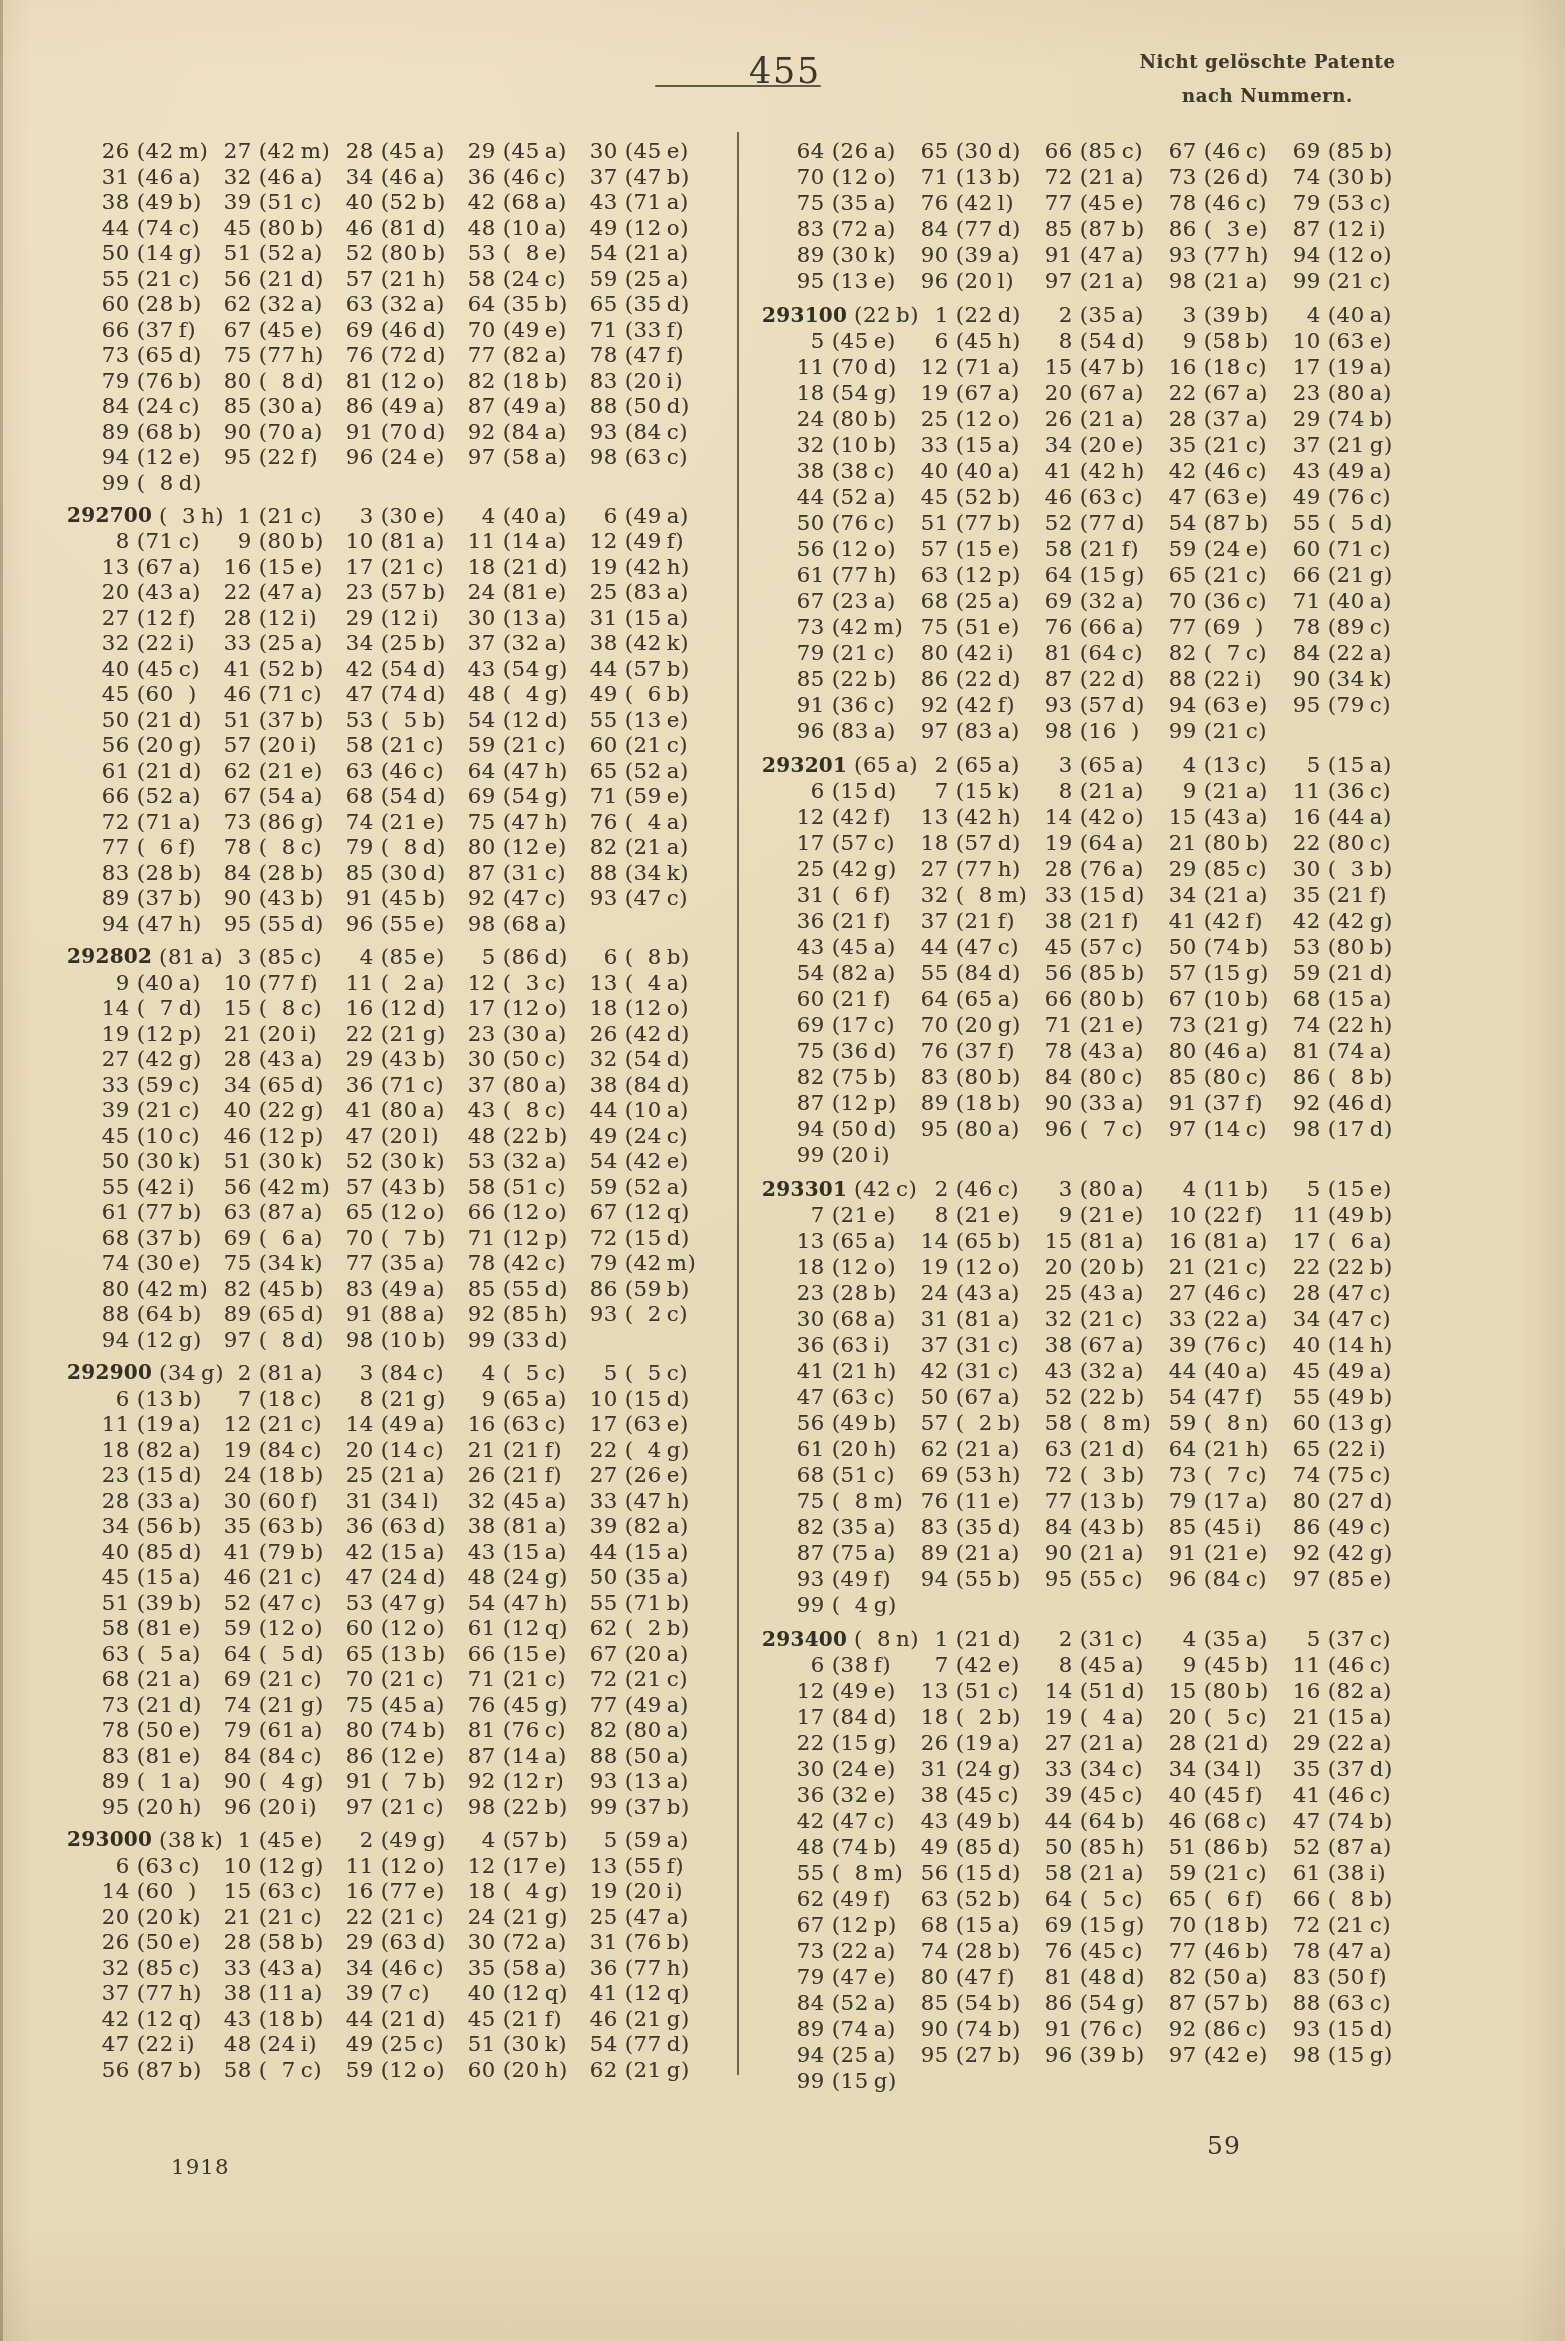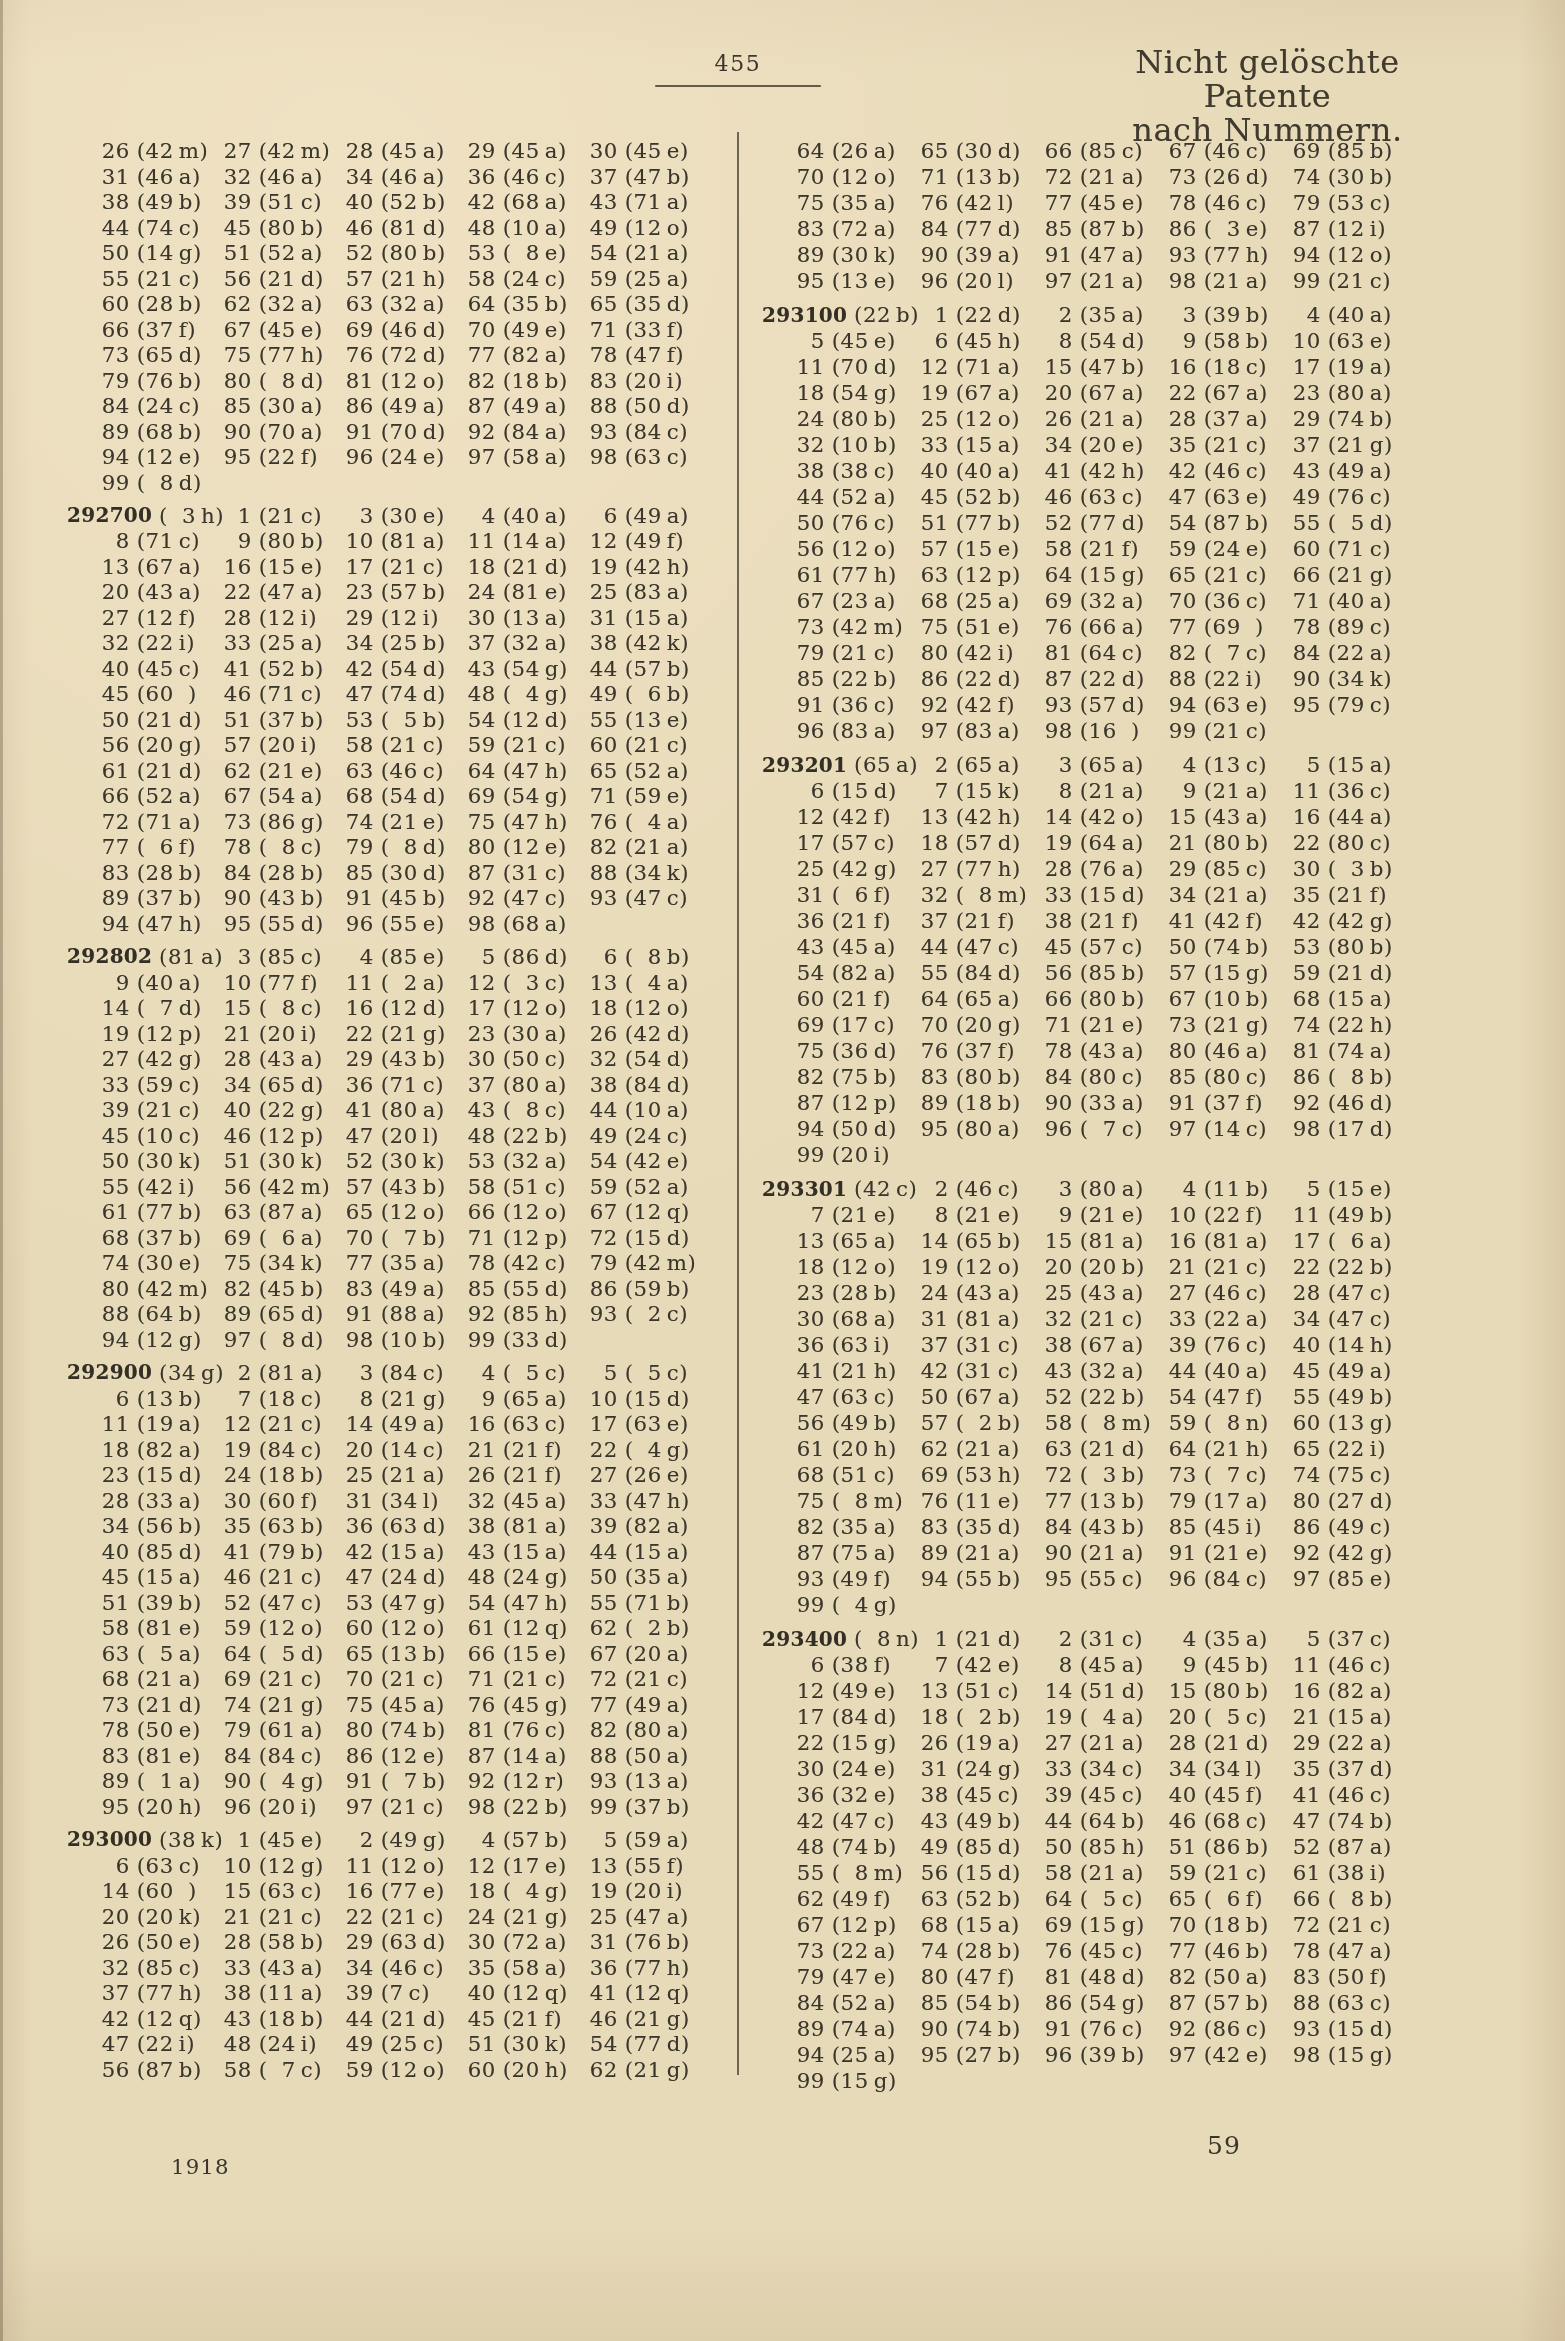--- a/index.html
+++ b/index.html
@@ -15,38 +15,38 @@
       linear-gradient(90deg, rgba(130,95,65,0.12) 0%, rgba(130,95,65,0) 2%, rgba(130,95,65,0) 97%, rgba(145,105,70,0.15) 100%),
       linear-gradient(180deg, rgba(135,100,65,0.06) 0%, rgba(135,100,65,0) 3%, rgba(135,100,65,0) 95%, rgba(135,100,65,0.10) 100%),
       #e7dab8;
     color: #3a362c;
   }
 
   
   .page-num {
     position: absolute;
     left: 655px; top: 51px; width: 166px;
-    text-align: center;
-    font-size: 22px;
+    text-align: right;
+    font-size: 35px;
     letter-spacing: 1.7px;
     color: #3c382d;
   }
   .page-num-rule {
     position: absolute;
     left: 655px; top: 85px; width: 166px; height: 2.2px;
     background: #4a4435;
     border-radius: 1.1px;
     opacity: 0.85;
   }
   .gazette-title {
     position: absolute;
     left: 1092px; top: 45px; width: 351px;
     text-align: center;
-    font-weight: normal;
-    font-size: 32px;
+    font-weight: bold;
+    font-size: 18px;
     line-height: 34px;
     letter-spacing: 0.6px;
     color: #403b2e;
     text-shadow: 0 0 0.6px rgba(64,59,46,0.35);
   }
 
   
   .col {
     position: absolute;
     top: 138px;

